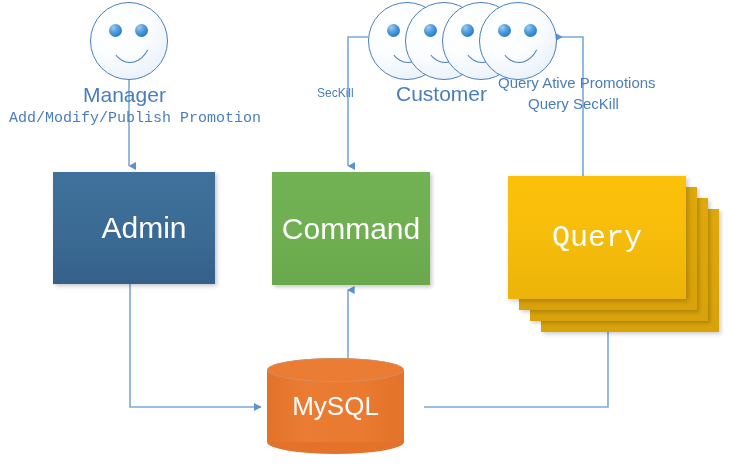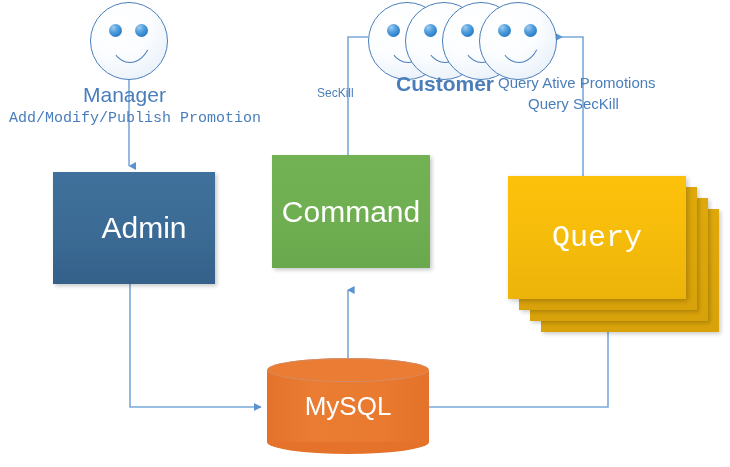--- a/index.html
+++ b/index.html
@@ -225,40 +225,40 @@
   </div>
   <div class="actor-group" style="left:479px; top:2px;">
     <div class="face">
       <div class="eye left"></div>
       <div class="eye right"></div>
       <div class="mouth"></div>
     </div>
   </div>
 
   <div class="label label-mid" style="left:317px; top:86px;">SecKill</div>
-  <div class="label label-big" style="left:396px; top:72px;font-weight:bold;">Customer</div>
+  <div class="label label-big" style="left:396px; top:82px;">Customer</div>
   <div class="label label-small" style="left:498px; top:74px;">Query Ative Promotions</div>
   <div class="label label-small" style="left:528px; top:95px;">Query SecKill</div>
 
   <div class="box box-admin" style="left:53px; top:172px; width:162px; height:112px;">
     <span>Admin</span>
   </div>
 
-  <div class="box box-command" style="left:272px; top:155px; width:158px; height:113px;">
+  <div class="box box-command" style="left:272px; top:172px; width:158px; height:113px;">
     <span>Command</span>
   </div>
 
   <div class="stack-back" style="left:541px; top:209px; width:178px; height:123px;"></div>
   <div class="stack-back" style="left:530px; top:198px; width:178px; height:123px;"></div>
   <div class="stack-back" style="left:519px; top:187px; width:178px; height:123px;"></div>
   <div class="box box-query" style="left:508px; top:176px; width:178px; height:123px;">
     <span>Query</span>
   </div>
 
-  <div class="cylinder" style="left:267px; top:358px; width:162px; height:96px;">
+  <div class="cylinder" style="left:267px; top:358px; width:137px; height:96px;">
     <div class="cyl-bottom"></div>
     <div class="cyl-body"></div>
     <div class="cyl-top"></div>
     <div class="cyl-top-line"></div>
     <div class="cyl-label">MySQL</div>
   </div>
 
 </div>
 
 </body></html>

